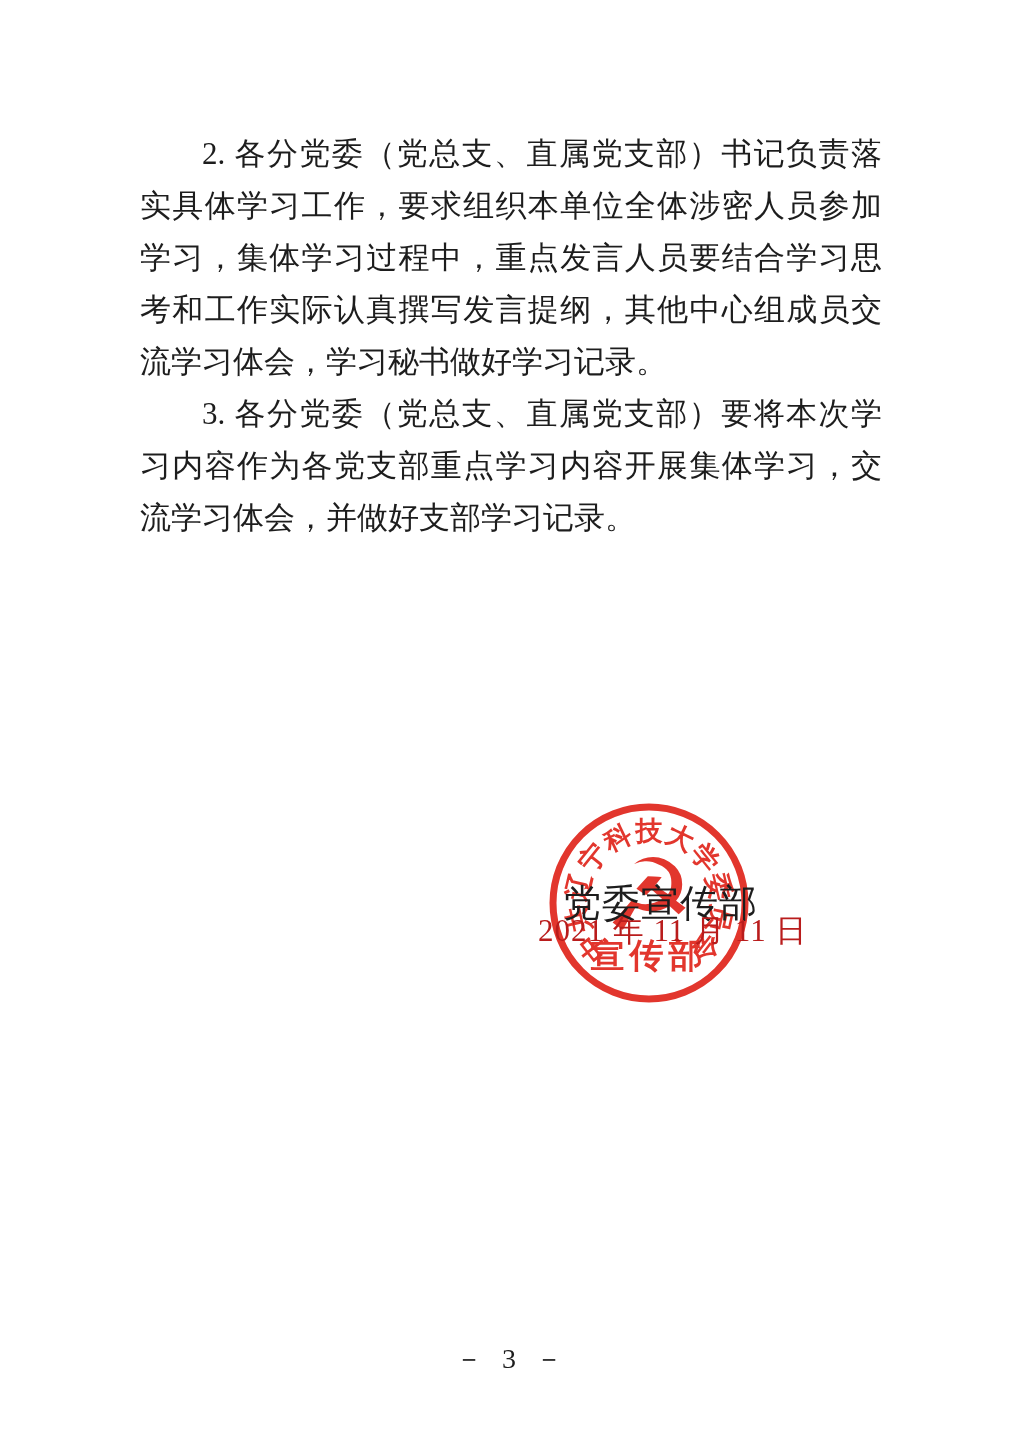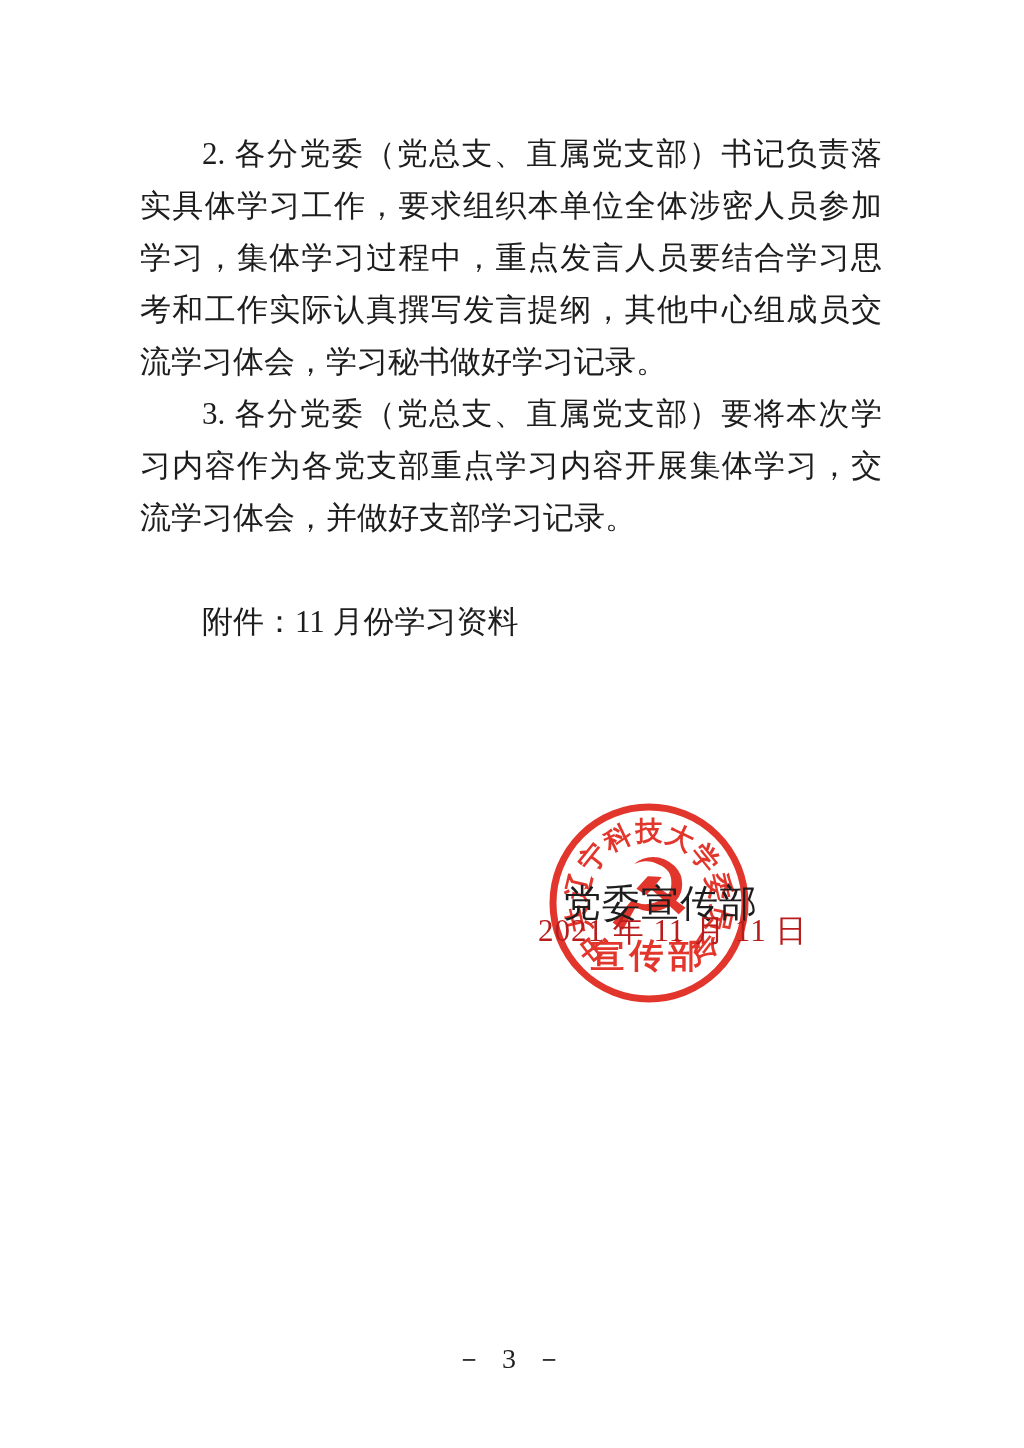--- a/index.html
+++ b/index.html
@@ -78,21 +78,20 @@
   }
 </style>
 </head>
 <body>
 
 <div class="page">
 
   <div class="body-text">
     <p>2. 各分党委（党总支、直属党支部）书记负责落实具体学习工作，要求组织本单位全体涉密人员参加学习，集体学习过程中，重点发言人员要结合学习思考和工作实际认真撰写发言提纲，其他中心组成员交流学习体会，学习秘书做好学习记录。</p>
     <p>3. 各分党委（党总支、直属党支部）要将本次学习内容作为各党支部重点学习内容开展集体学习，交流学习体会，并做好支部学习记录。</p>
-    <p class="attachment-line">附件：11 月份学习资料</p>
   </div>
 
   <div class="signature">党委宣传部</div>
 
   <div class="doc-date">2021 年 11 月 11 日</div>
 
   <svg class="seal" viewBox="-110 -110 220 220" xmlns="http://www.w3.org/2000/svg">
     <circle id="seal-ring" cx="0" cy="0" r="96" fill="none" stroke-width="7" stroke="#e0251c"></circle>
     <g id="seal-arc" font-size="27" text-anchor="middle" fill="#e0251c">
         <text transform="rotate(-128)" x="0" y="-63">中</text>

